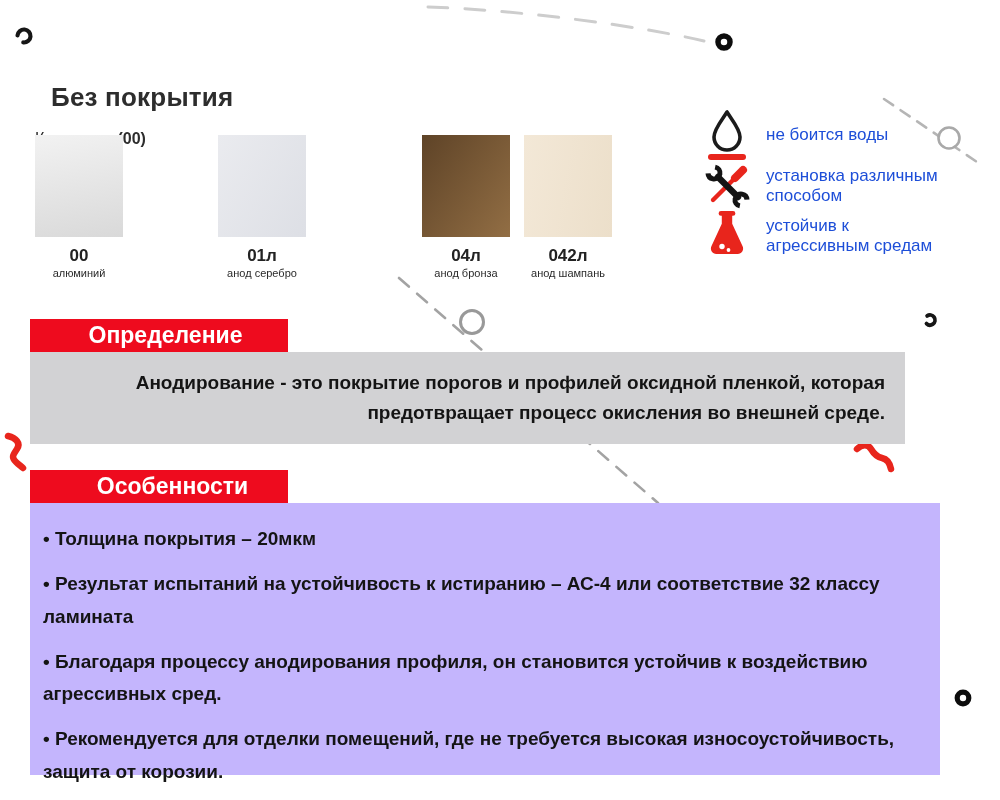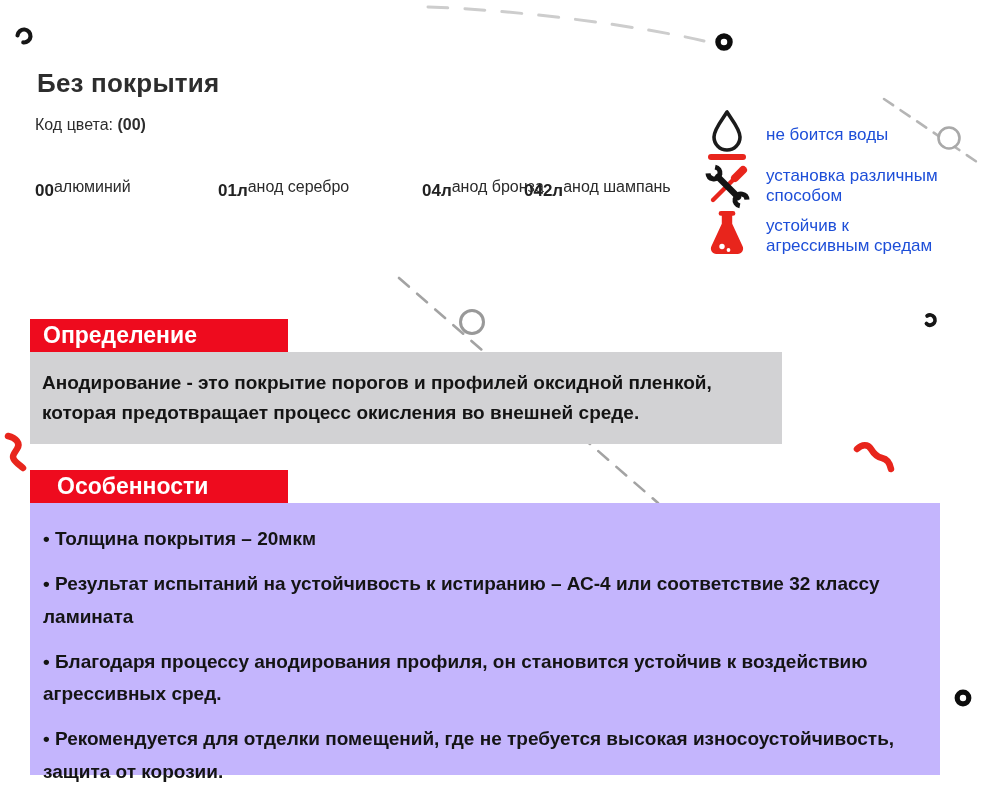--- a/index.html
+++ b/index.html
@@ -4,42 +4,42 @@
 <style>
   html,body{margin:0;padding:0;background:#ffffff;}
   .page{
     position:relative;width:1000px;height:800px;background:#ffffff;overflow:hidden;
     font-family:"Liberation Sans",sans-serif;color:#2a2a2a;
   }
   .decor{position:absolute;left:0;top:0;z-index:0;pointer-events:none;}
 
   
   .col-head{position:absolute;top:66px;z-index:1;}
-  .col-head h2{margin:2px;font-size:26px;font-weight:700;color:#2d2d2d;letter-spacing:.2px;}
+  .col-head h2{margin:16px;font-size:26px;font-weight:700;color:#2d2d2d;letter-spacing:.2px;}
   .code-line{font-size:16px;margin-top:17px;color:#2d2d2d;}
   .code-line b{font-weight:700;}
 
   
-  .sw-group{position:absolute;top:135px;z-index:1;display:flex;flex-direction:row;align-items:center;width:88px;}
+  .sw-group{position:absolute;top:135px;z-index:1;display:flex;flex-direction:column;align-items:center;width:88px;}
   .swatch{width:88px;height:102px;}
   .sw-code{font-size:17px;font-weight:700;margin-top:9px;color:#222;}
-  .sw-name{font-size:16px;margin-top:1px;white-space:nowrap;color:#2a2a2a;}
+  .sw-name{font-size:11px;margin-top:1px;white-space:nowrap;color:#2a2a2a;}
 
   
   .feat-row{position:absolute;left:703px;z-index:1;display:flex;align-items:center;gap:15px;}
   .feat-icon{width:48px;display:flex;justify-content:center;flex:0 0 48px;}
   .feat-label{font-size:17px;line-height:1.2;color:#1d4ed8;}
 
   
   .banner{position:absolute;left:30px;width:258px;height:33px;z-index:1;
           color:#fff;font-size:23px;font-weight:700;line-height:33px;
-          padding-left:13px;box-sizing:border-box;}
+          padding-left:13px;box-sizing:border-box;text-align:center;}
   .graybox{position:absolute;left:30px;z-index:1;box-sizing:border-box;color:#141414;}
-  .def-box{top:352px;width:752px;height:92px;padding:16px 20px 13px 12px;
-           font-size:19px;font-weight:600;line-height:1.6;}
+  .def-box{top:352px;width:875px;height:92px;padding:16px 20px 13px 12px;
+           font-size:19px;font-weight:600;line-height:1.6;text-align:right;}
   .feat-box{top:503px;width:910px;height:272px;padding:7px 20px 0 13px;
             font-size:19px;font-weight:600;line-height:1.7;}
   .feat-box p{margin:13px 0 0 0;}
   .feat-box p::before{content:"\2022\00a0";}
 </style>
 </head>
 <body>
 
 <div class="page">
 

